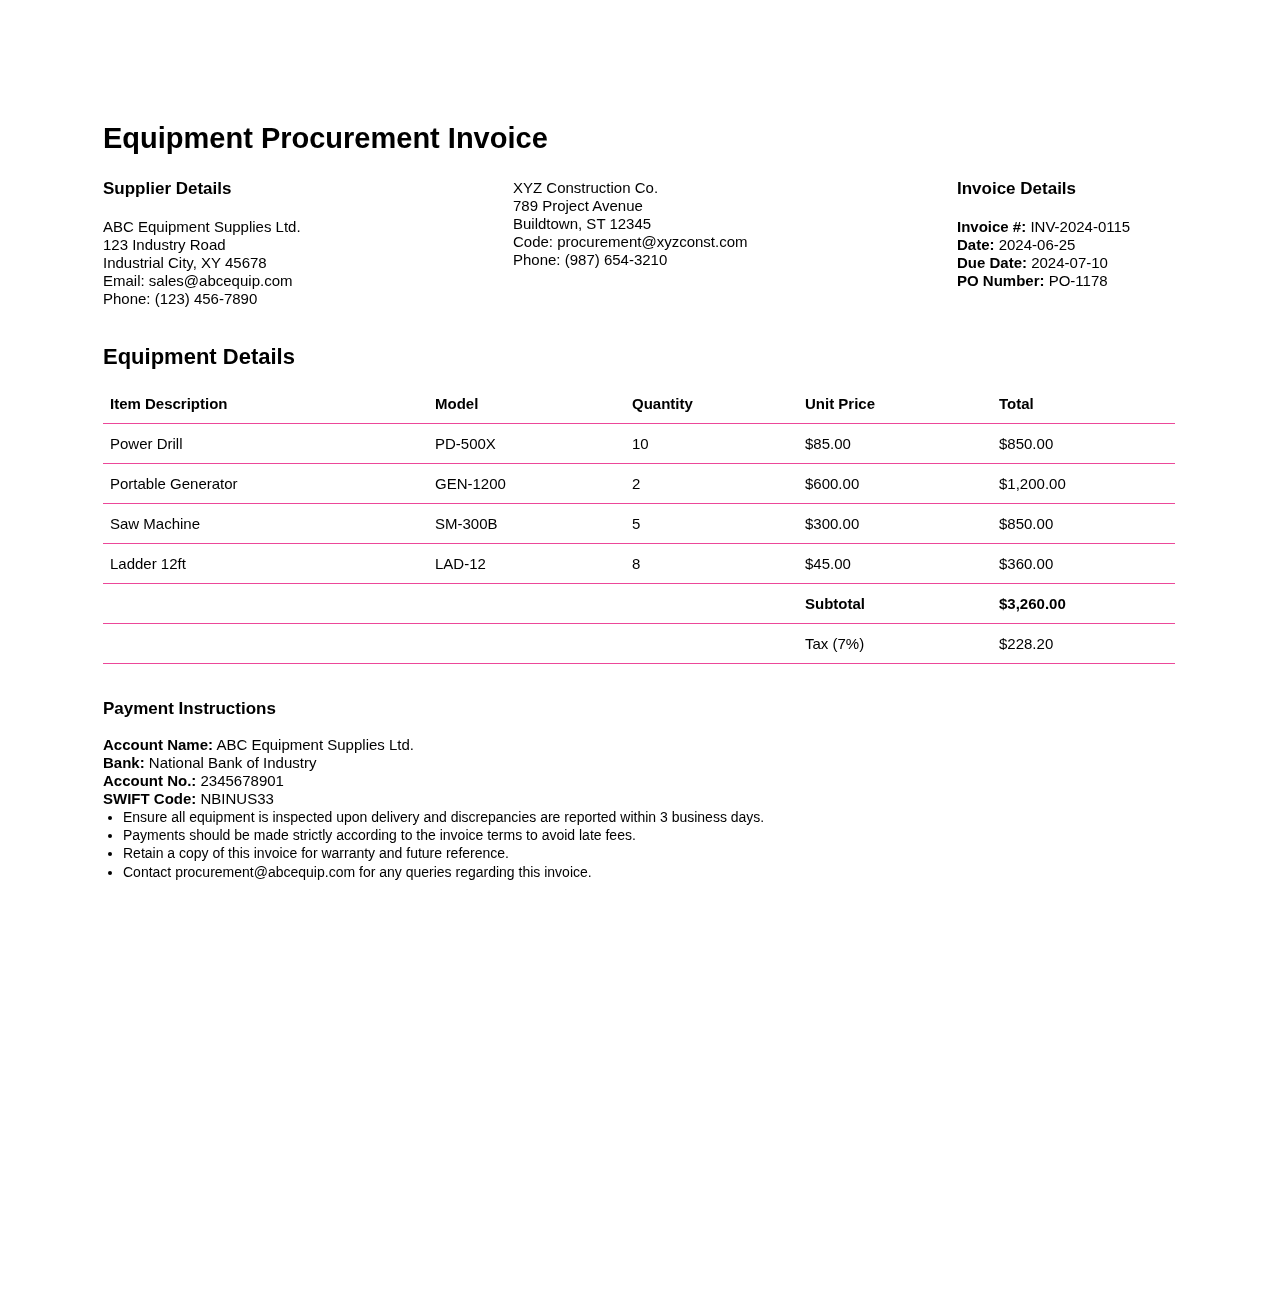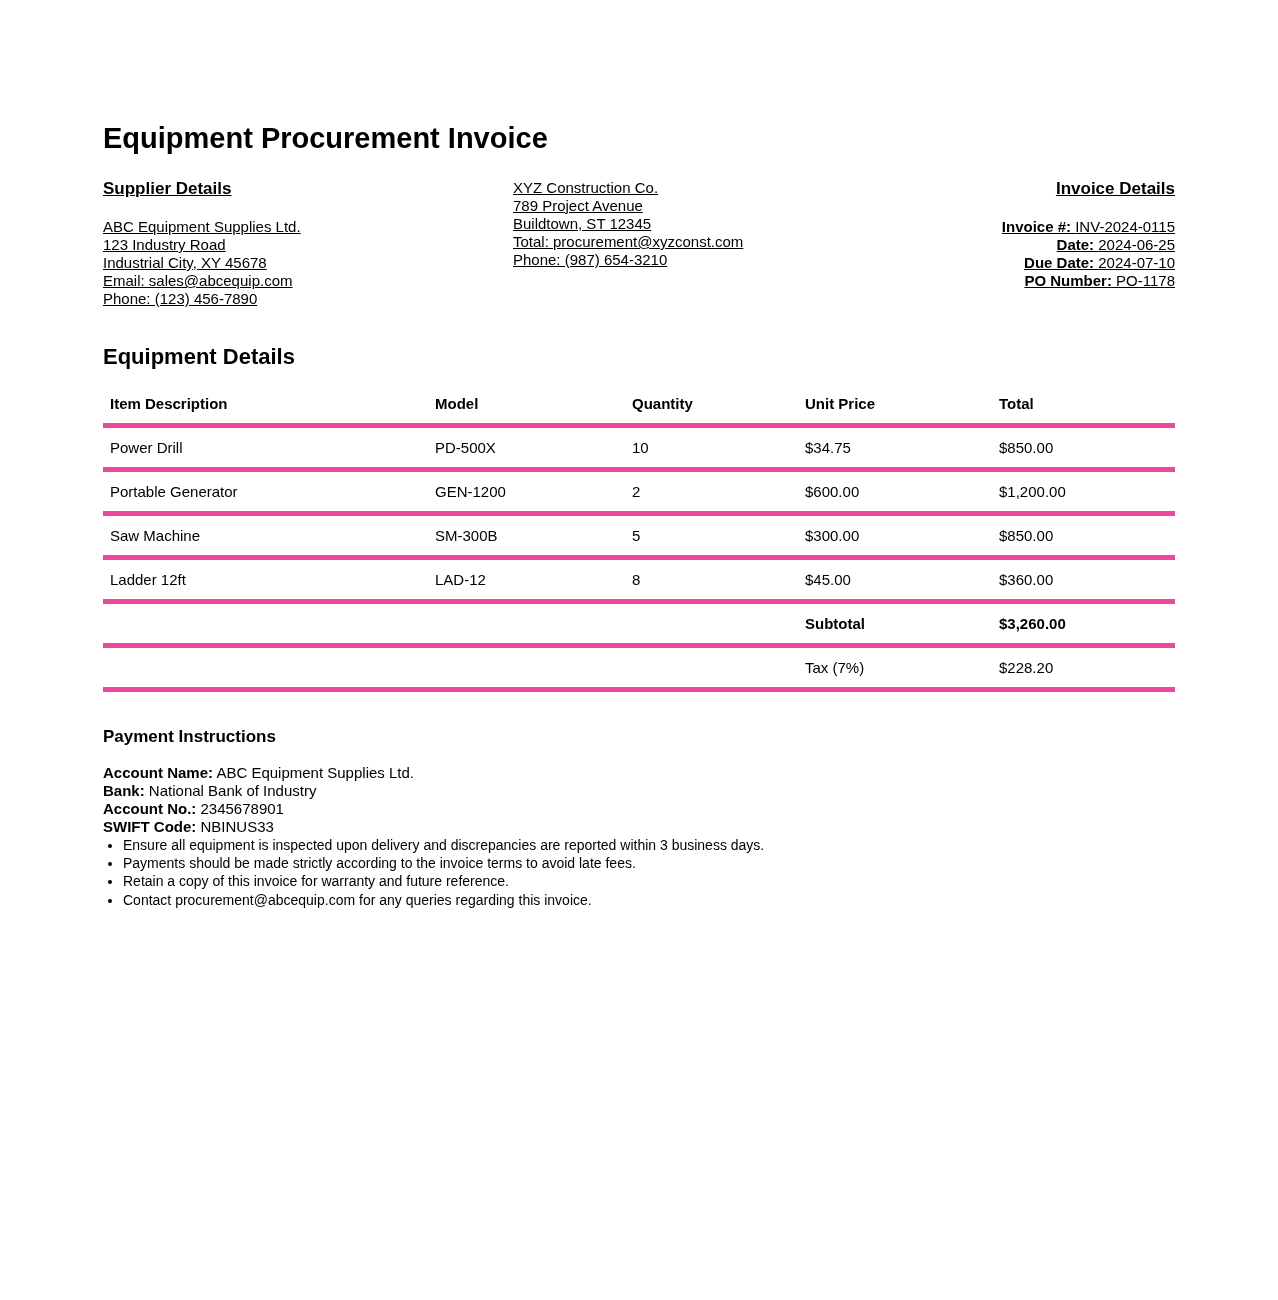--- a/index.html
+++ b/index.html
@@ -18,25 +18,24 @@
   }
   h1.doc-title {
     font-size: 29px;
     line-height: 33px;
     font-weight: 700;
     margin: 0 0 24px 0;
   }
   .info-columns {
     display: flex;
     align-items: flex-start;
-    text-decoration: underline;
   }
   .col-supplier   { width: 410px; flex: none; }
   .col-invoice-to { width: 444px; flex: none; }
-  .col-invoice-details { width: 218px; flex: none; text-align: right; }
+  .col-invoice-details { width: 218px; flex: none; }
   h2.section-heading {
     font-size: 17px;
     line-height: 20px;
     font-weight: 700;
     margin: 0 0 19px 0;
   }
   .addr-block, .field-block { margin: 0; }
   .addr-line, .field-line {
     font-size: 15px;
     line-height: 18px;
@@ -51,21 +50,21 @@
   table.items {
     width: 100%;
     border-collapse: collapse;
     table-layout: fixed;
   }
   table.items th, table.items td {
     font-size: 15px;
     line-height: 18px;
     text-align: left;
     padding: 11px 7px 10px 7px;
-    border-bottom: 5px solid #ec4899;
+    border-bottom: 1px solid #ec4899;
     overflow: hidden;
     white-space: nowrap;
   }
   table.items th { font-weight: 700; }
   td.sum-label { text-align: right; padding-right: 8px; }
   tr.sum-bold td { font-weight: 700; }
   h3.sub-heading {
     font-size: 17px;
     line-height: 20px;
     font-weight: 700;
@@ -99,21 +98,21 @@
         <div class="addr-line">Email: sales@abcequip.com</div>
         <div class="addr-line">Phone: (123) 456-7890</div>
       </div>
     </div>
 
     <div class="col-invoice-to">
       <div class="addr-block">
         <div class="addr-line">XYZ Construction Co.</div>
         <div class="addr-line">789 Project Avenue</div>
         <div class="addr-line">Buildtown, ST 12345</div>
-        <div class="addr-line">Total: procurement@xyzconst.com</div>
+        <div class="addr-line">Code: procurement@xyzconst.com</div>
         <div class="addr-line">Phone: (987) 654-3210</div>
       </div>
     </div>
 
     <div class="col-invoice-details">
       <h2 class="section-heading">Invoice Details</h2>
       <div class="field-block">
         <div class="field-line"><strong>Invoice #:</strong> <span>INV-2024-0115</span></div>
         <div class="field-line"><strong>Date:</strong> <span>2024-06-25</span></div>
         <div class="field-line"><strong>Due Date:</strong> <span>2024-07-10</span></div>
@@ -140,21 +139,21 @@
         <th>Quantity</th>
         <th>Unit Price</th>
         <th>Total</th>
       </tr>
     </thead>
     <tbody>
       <tr>
         <td>Power Drill</td>
         <td>PD-500X</td>
         <td>10</td>
-        <td>$34.75</td>
+        <td>$85.00</td>
         <td>$850.00</td>
       </tr>
       <tr>
         <td>Portable Generator</td>
         <td>GEN-1200</td>
         <td>2</td>
         <td>$600.00</td>
         <td>$1,200.00</td>
       </tr>
       <tr>

